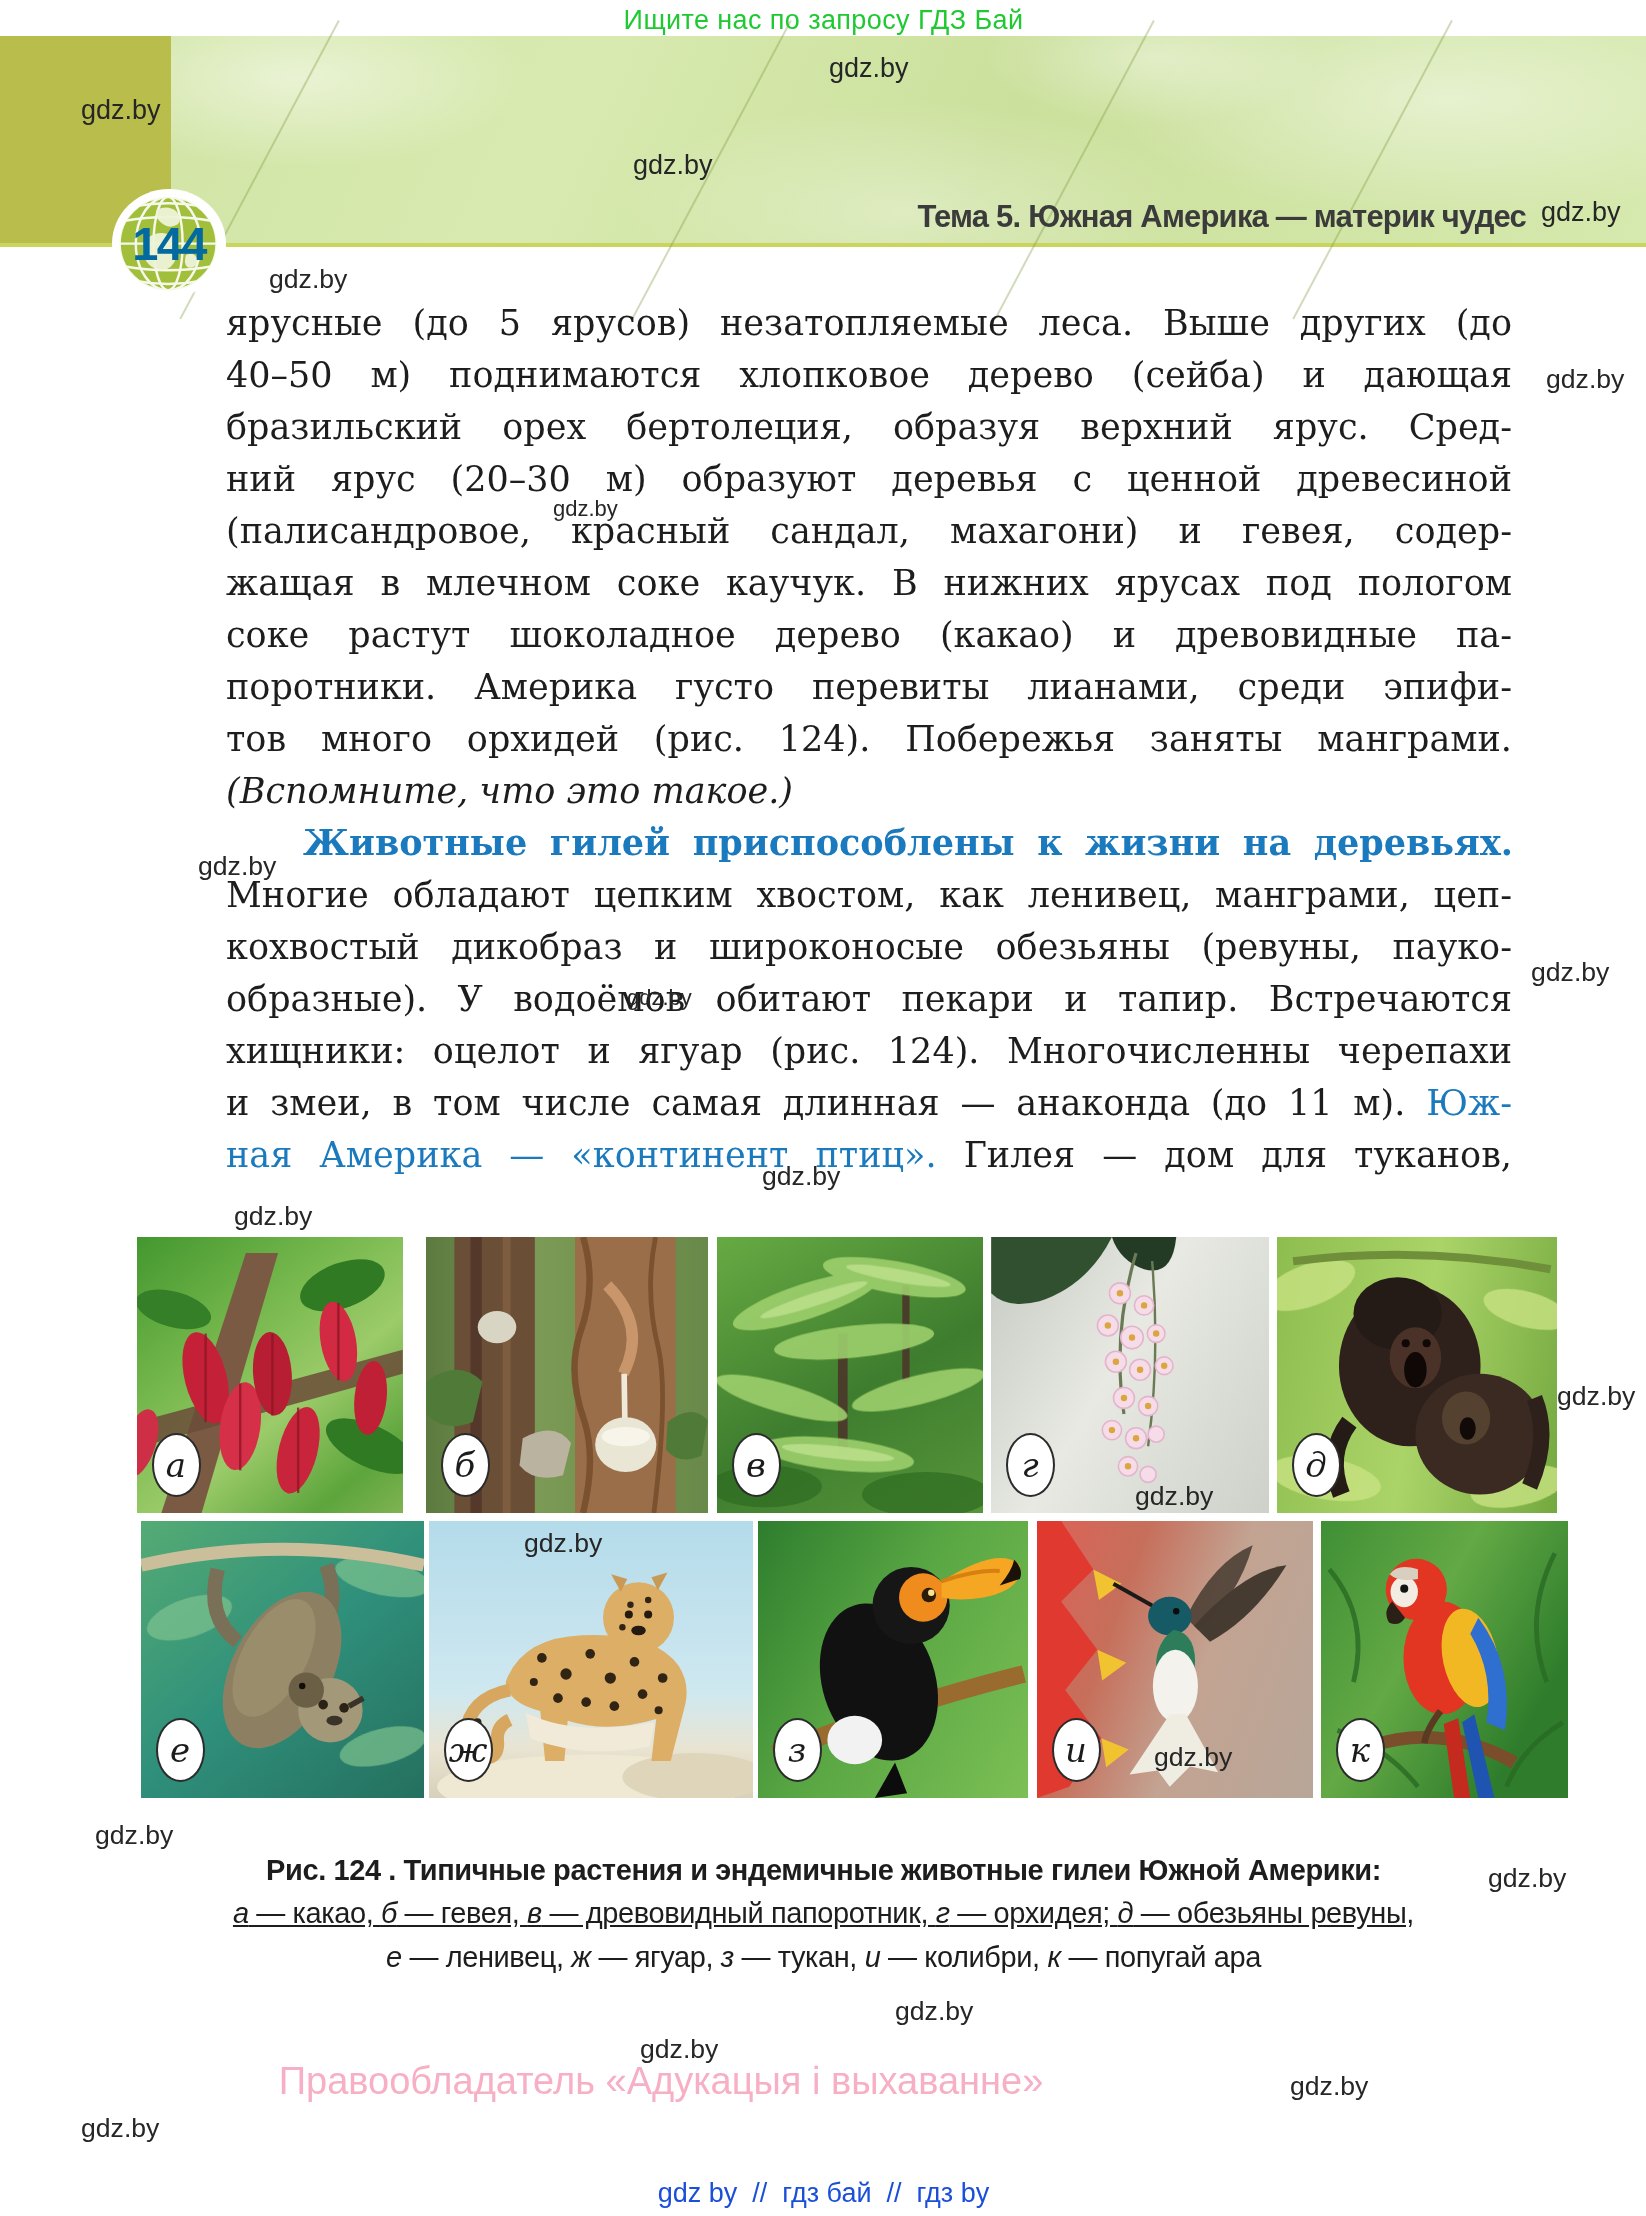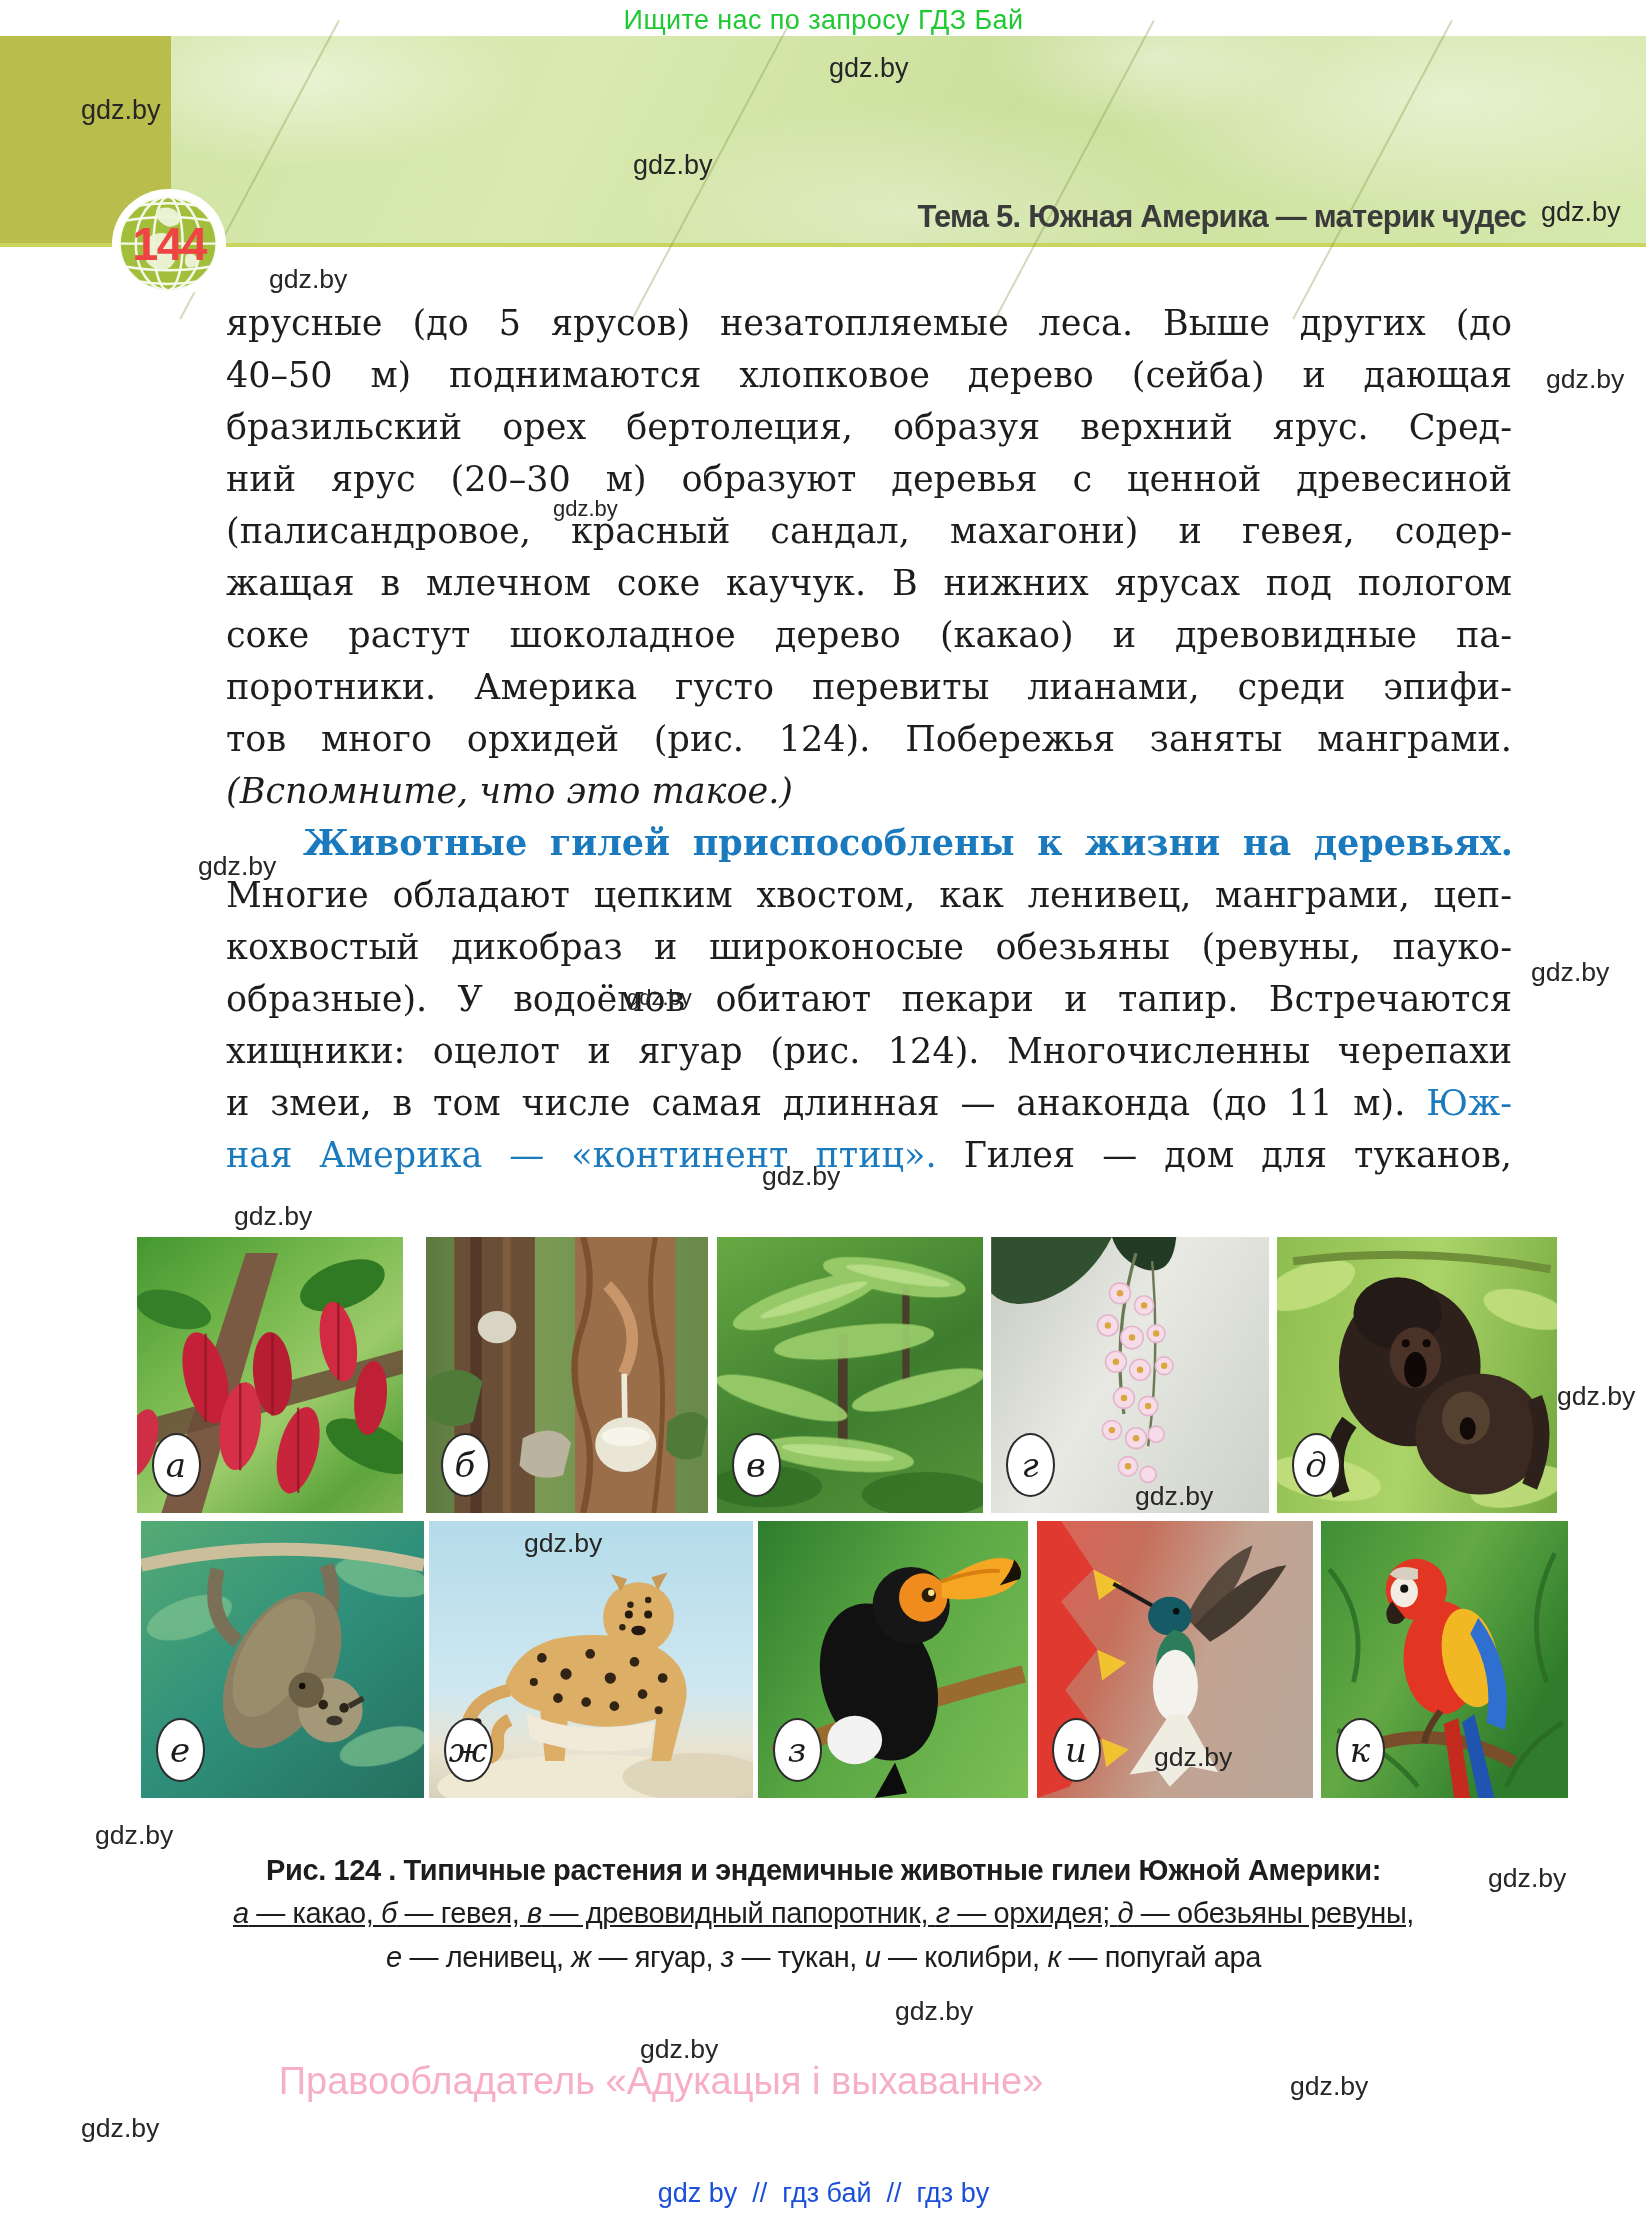--- a/index.html
+++ b/index.html
@@ -37,21 +37,21 @@
 
   .header-title{position:absolute;right:121px;bottom:8px;font-size:31px;font-weight:700;
         color:#3b3b3b;letter-spacing:-0.8px;}
 
   
   .badge{position:absolute;left:112px;top:189px;width:114px;height:109px;z-index:5;}
   .badge .ring{position:absolute;inset:0;background:#fff;border-radius:50%;}
   .badge svg{position:absolute;left:6.4px;top:5.6px;}
   .badge .num{position:absolute;left:0;top:0;width:100%;height:100%;display:flex;
         align-items:center;justify-content:center;font-size:47px;font-weight:700;
-        color:#ef4444;letter-spacing:-1.6px;}
+        color:#0369a1;letter-spacing:-1.6px;}
 
   
   .bodytext{position:absolute;left:226px;top:297px;width:1286px;
         font-family:"DejaVu Serif", serif;font-size:35px;color:var(--ink);}
   .line{height:52px;line-height:52px;text-align:justify;text-align-last:justify;
         white-space:nowrap;overflow:visible;}
   .line.lastleft{text-align-last:left;white-space:normal;}
   .line.ital{font-style:italic;}
   .line.indent{padding-left:77px;width:1210px;font-weight:bold;}
   .bl{color:var(--blue);}

